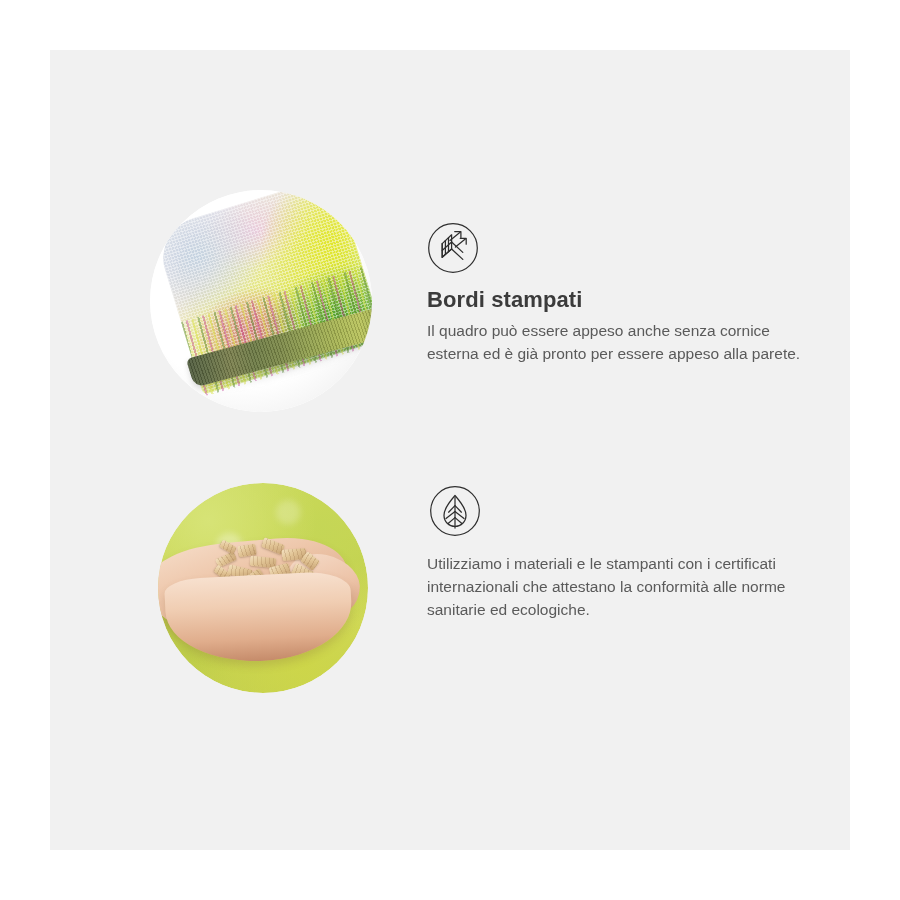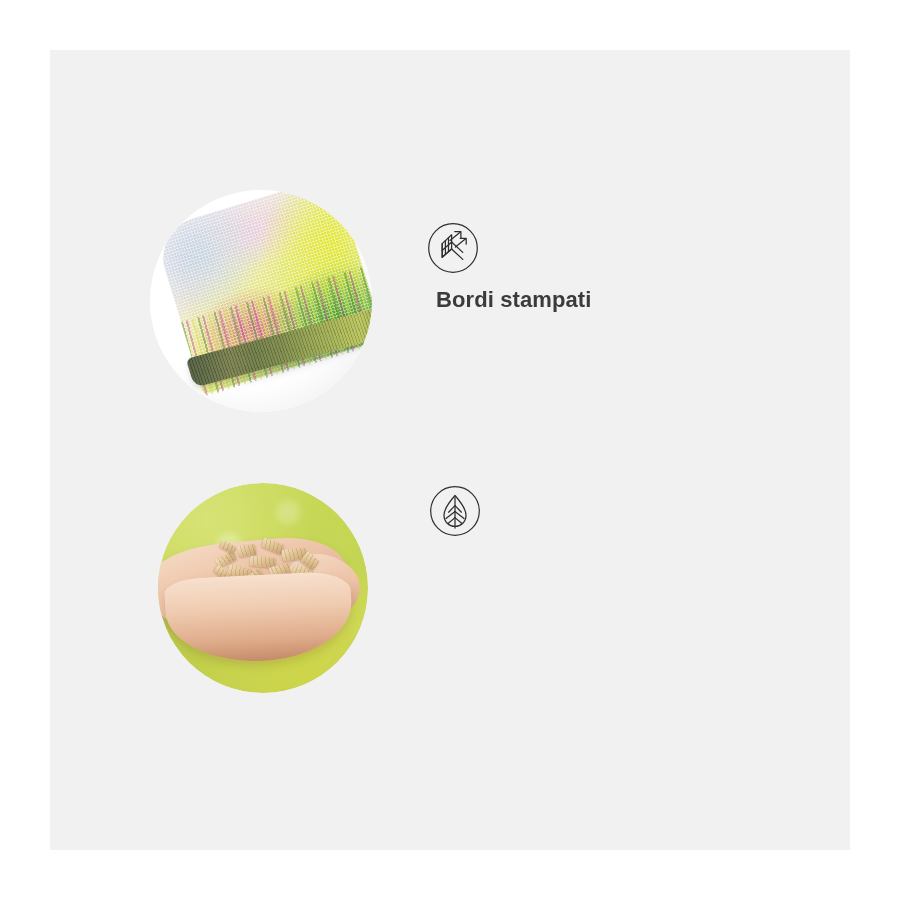--- a/index.html
+++ b/index.html
@@ -261,21 +261,21 @@
   
   .text-col {
     position: absolute;
     left: 377px;          
     width: 380px;
   }
   #text-edges { top: 238px; }   
   #text-eco   { top: 502px; }   
 
   .feature-title {
-    margin: 0 0 7px 9px;
+    margin: 0 0 7px 0;
     font-family: "Liberation Sans", sans-serif;
     font-size: 22px;
     font-weight: 600;
     letter-spacing: .1px;
     color: #3b3b3b;
     line-height: 1.1;
   }
   .feature-body {
     margin: 0;
     font-family: "Liberation Sans", sans-serif;
@@ -320,20 +320,21 @@
 
           <path d="M23.0 18.4 L33.4 10.0"></path>
           <path d="M27.7 9.6 L33.9 9.6 L33.9 15.6"></path>
           <path d="M28.4 25.0 L38.6 16.7"></path>
           <path d="M33.2 16.3 L39.2 16.3 L39.2 22.2"></path>
         </svg>
       </div>
 
       <div class="text-col" id="text-edges">
         <h2 class="feature-title">Bordi stampati</h2>
+        <p class="feature-body">Il quadro può essere appeso anche senza cornice esterna ed è già pronto per essere appeso alla parete.</p>
       </div>
     </div>
 
     <div class="feature">
 
       <div class="media" id="media-eco">
         <div id="eco-bg"></div>
         <div id="hand-back"></div>
         <div id="fingers-right"></div>
         <div id="chips">
@@ -372,17 +373,18 @@
           <path d="M26 26.6 L17.0 33.6"></path>
           <path d="M26 32.6 L19.4 38.3"></path>
 
           <path d="M26 20.6 L32.4 27.2"></path>
           <path d="M26 26.6 L35.0 33.6"></path>
           <path d="M26 32.6 L32.6 38.3"></path>
         </svg>
       </div>
 
       <div class="text-col" id="text-eco">
+        <p class="feature-body">Utilizziamo i materiali e le stampanti con i certificati internazionali che attestano la conformità alle norme sanitarie ed ecologiche.</p>
       </div>
     </div>
 
   </div>
 </div>
 
 </body></html>

